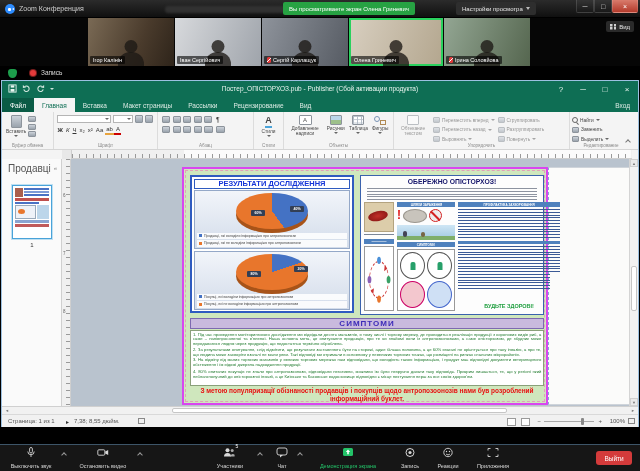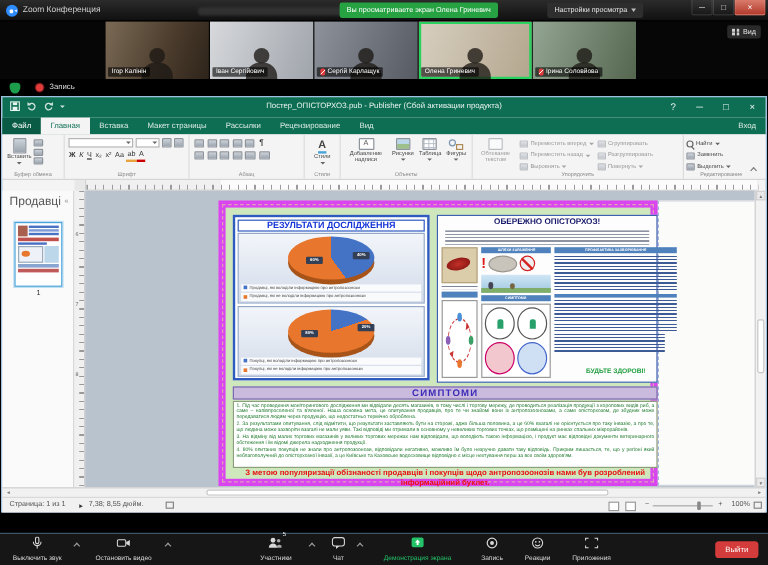--- a/index.html
+++ b/index.html
@@ -90,21 +90,21 @@
   .harrow{position:absolute;top:1px;font-size:4px;color:#777;}
 
   .pstatus{position:absolute;left:0;top:333px;width:636px;height:13px;background:#f1f1f1;border-top:1px solid #d9d9d9;font-size:6px;color:#555;}
   .sb{position:absolute;top:3px;}
   .sld{position:absolute;right:44px;top:6px;width:50px;height:1px;background:#a8a8a8;}
   .sldth{position:absolute;right:54px;top:3px;width:3px;height:7px;background:#888;border-radius:1px;}
   .vwbox{position:absolute;top:2.5px;width:9px;height:8px;border:1px solid #9a9a9a;background:#fff;}
 
   
   .pagewhite{position:absolute;left:477px;top:8px;width:82px;height:238px;background:#fbfbfa;border:1px solid #cfd4da;border-left:1px dashed #88a8d8;}
-  .poster{position:absolute;left:111px;top:8px;width:366px;height:238px;background:#cfe7bd;border:6px solid #d946ef;outline:1px dashed #e0a0b8;outline-offset:-4px;}
+  .poster{position:absolute;left:111px;top:8px;width:366px;height:238px;background:#cfe7bd;border:2px solid #d946ef;outline:1px dashed #e0a0b8;outline-offset:-4px;}
   .respanel{position:absolute;left:6px;top:6px;width:164px;height:138px;background:#fff;border:2px solid #2f5bc0;}
   .restitle{margin:1.5px 2px 1px 2px;height:10px;border:1px solid #2f5bc0;display:flex;align-items:center;justify-content:center;font-size:7.5px;font-weight:bold;color:#1535d8;white-space:nowrap;}
   .chartbox{margin:0 2px 2px 2px;border:1px solid #94a8c8;background:linear-gradient(180deg,#f2f5fa,#d3dcEA);position:relative;height:59px;}
   .piewrap{position:relative;height:42px;}
   .piebase{position:absolute;left:50%;transform:translateX(-50%);top:6px;width:72px;height:36px;border-radius:50%;background:#a85318;}
   .pietop{position:absolute;left:50%;transform:translateX(-50%);top:2px;width:72px;height:36px;border-radius:50%;}
   .chip{position:absolute;height:6px;background:#333f55;border-radius:1px;display:flex;align-items:center;justify-content:center;padding:0 1px;}
   .chip span{font-size:6px;color:#fff;font-weight:bold;transform:scale(.6);white-space:nowrap;}
   .leg{margin:0 2px 1px 2px;height:6.5px;background:rgba(255,255,255,.85);display:flex;align-items:center;padding-left:2px;overflow:hidden;}
   .leg .mk{width:3px;height:3px;margin-right:2px;flex:none;}

